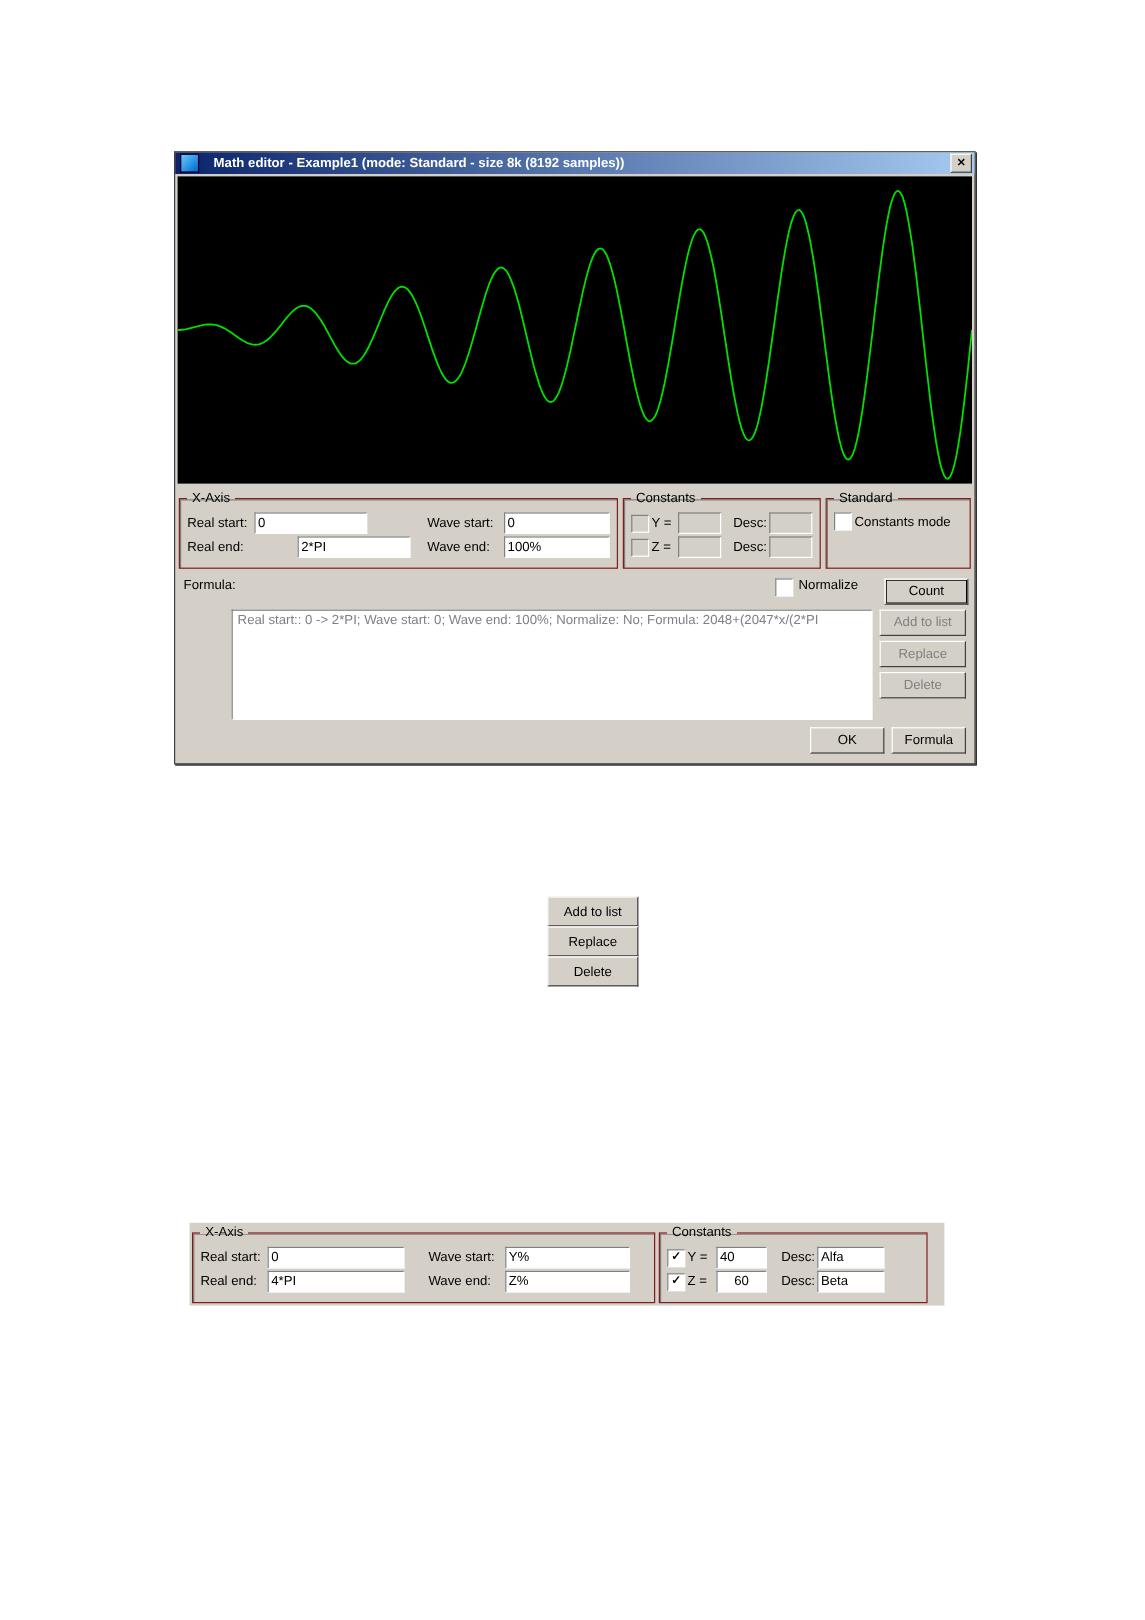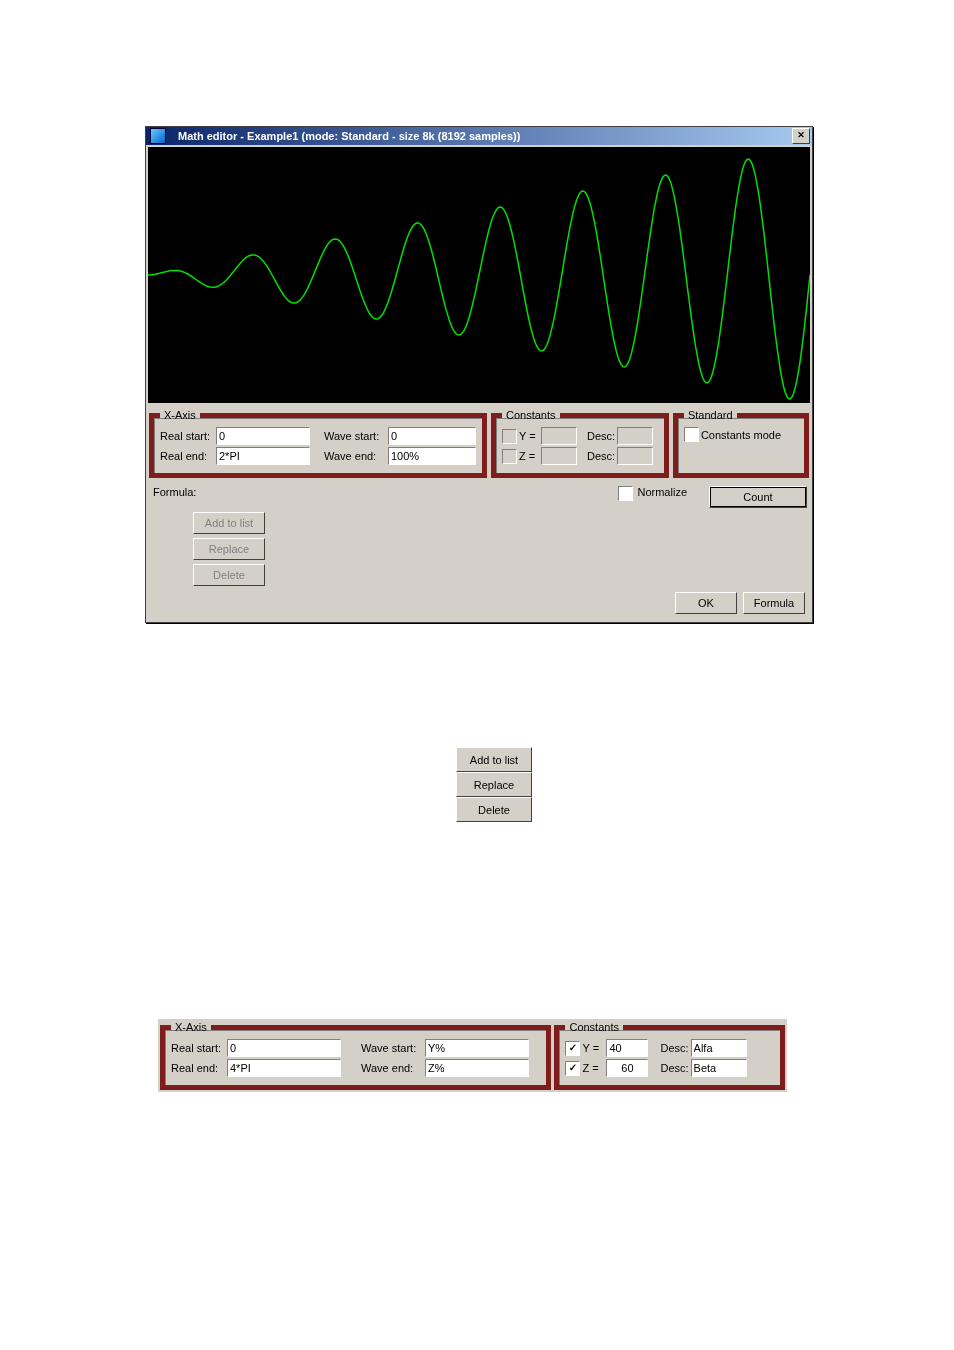--- a/index.html
+++ b/index.html
@@ -74,21 +74,21 @@
   }
   .plot-area svg { width: 100%; height: 100%; display: block; }
 
   .lower {
     padding: 2px 1px 4px 1px;
   }
 
   fieldset.grp {
     display: inline-block;
     vertical-align: top;
-    border: 5px solid #7f1d1d;
+    border: 1px solid #7f1d1d;
     box-shadow: inset 1px 1px 0 #808080;
     margin: 2px;
     padding: 4px 6px 6px 6px;
     font-size: 11px;
   }
   fieldset.grp > legend {
     padding: 0 4px;
     font-size: 11px;
     color: #000;
   }
@@ -148,21 +148,21 @@
     cursor: pointer;
     font-size: 11px;
     color: #000;
   }
   .btn.disabled {
     color: #808080;
     cursor: default;
   }
   .btn.dotted {
     box-shadow: inset 0 0 0 1px #000;
-    padding: 0 24px;
+    padding: 0 10px;
   }
 
   .formula-row {
     display: flex;
     align-items: flex-start;
     gap: 4px;
     padding: 6px 4px 4px 6px;
   }
 
   .list-area {
@@ -247,21 +247,21 @@
         <fieldset class="grp" style="width:332px;">
           <legend>X-Axis</legend>
           <div style="display:flex; gap:14px;">
             <div>
               <div class="fld-row">
                 <span class="lbl" style="width:54px;">Real start:</span>
                 <input class="input-sunken" style="width: 88px;" value="0">
               </div>
               <div class="fld-row">
                 <span class="lbl" style="width:54px;">Real end:</span>
-                <input class="input-sunken" style="width: 88px;" value="2*PI">
+                <input class="input-sunken" style="width: 88px; margin-left: 36px;" value="2*PI">
               </div>
             </div>
             <div>
               <div class="fld-row">
                 <span class="lbl" style="width:62px;">Wave start:</span>
                 <input class="input-sunken" style="width: 82px;" value="0">
               </div>
               <div class="fld-row">
                 <span class="lbl" style="width:62px;">Wave end:</span>
                 <input class="input-sunken" style="width: 82px;" value="100%">
@@ -300,20 +300,23 @@
       <div class="formula-row">
         <span class="lbl" style="width:44px;">Formula:</span>
         <span style="flex:1"></span>
         <span class="chk"></span>
         <span class="lbl">Normalize</span>
         <span style="width:14px;"></span>
         <span class="btn dotted" style="width:48px;">Count</span>
       </div>
 
       <div class="list-area">
+        <div class="listbox">
+          <div>Real start:: 0 -&gt; 2*PI; Wave start: 0; Wave end: 100%; Normalize: No; Formula: 2048+(2047*x/(2*PI</div>
+        </div>
         <div class="btn-col">
           <span class="btn disabled" style="width:54px;">Add to list</span>
           <span class="btn disabled" style="width:54px;">Replace</span>
           <span class="btn disabled" style="width:54px;">Delete</span>
         </div>
       </div>
 
       <div class="dlg-buttons">
         <span class="btn" style="width:44px;">OK</span>
         <span class="btn" style="width:44px;">Formula</span>

